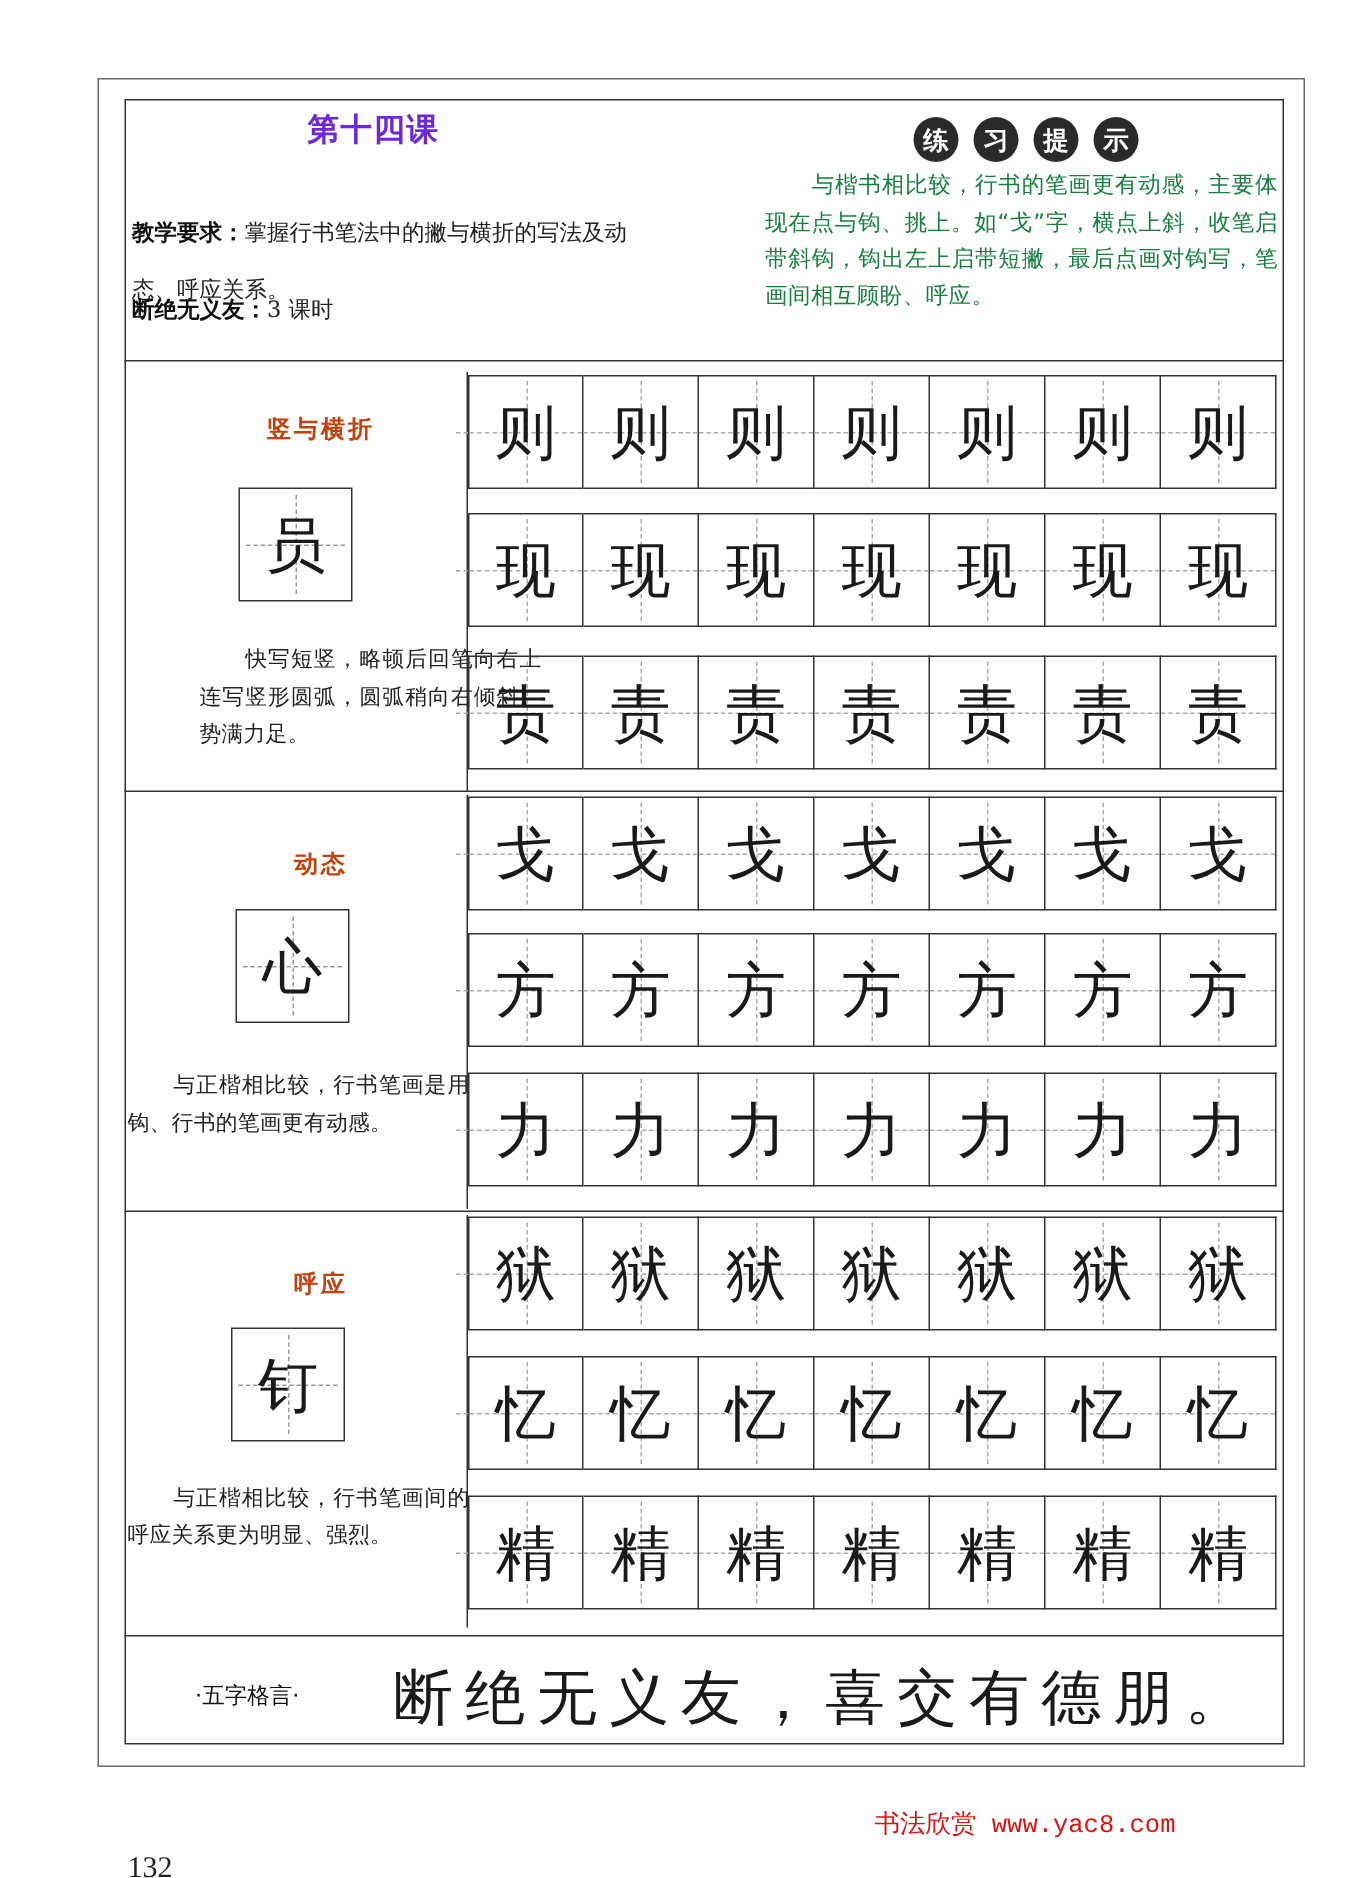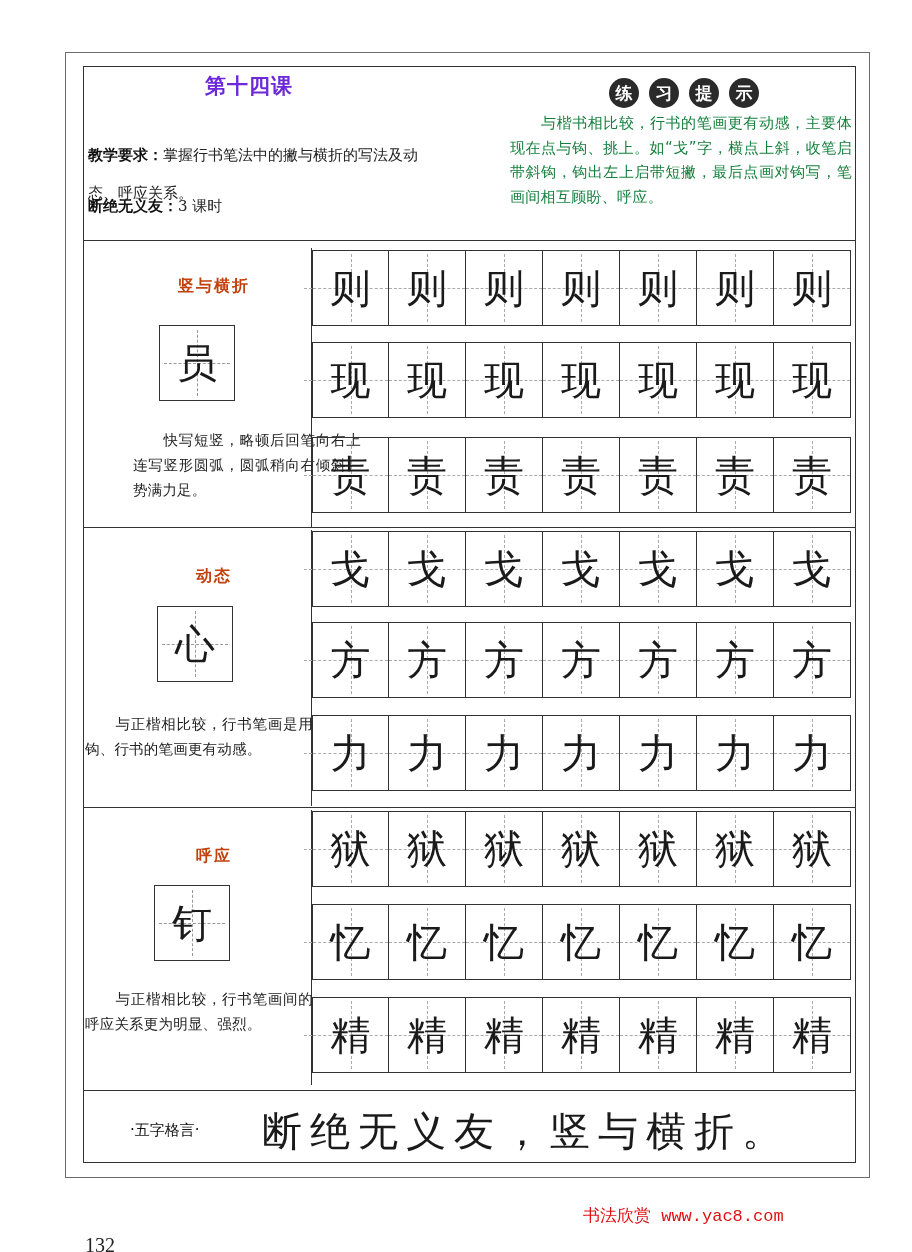--- a/index.html
+++ b/index.html
@@ -338,16 +338,16 @@
       </div>
       <div class="cell">
         <span>精</span>
       </div>
     </div>
   </div>
 
 <div class="hline" style="top:1090px;"></div>
 
 <div class="proverb-label">·五字格言·</div>
-<div class="proverb-text">断绝无义友，竖与横折。</div>
+<div class="proverb-text">断绝无义友，喜交有德朋。</div>
 
 <div class="page-number">132</div>
 <div class="watermark">书法欣赏 www.yac8.com</div>
 
 </body></html>

